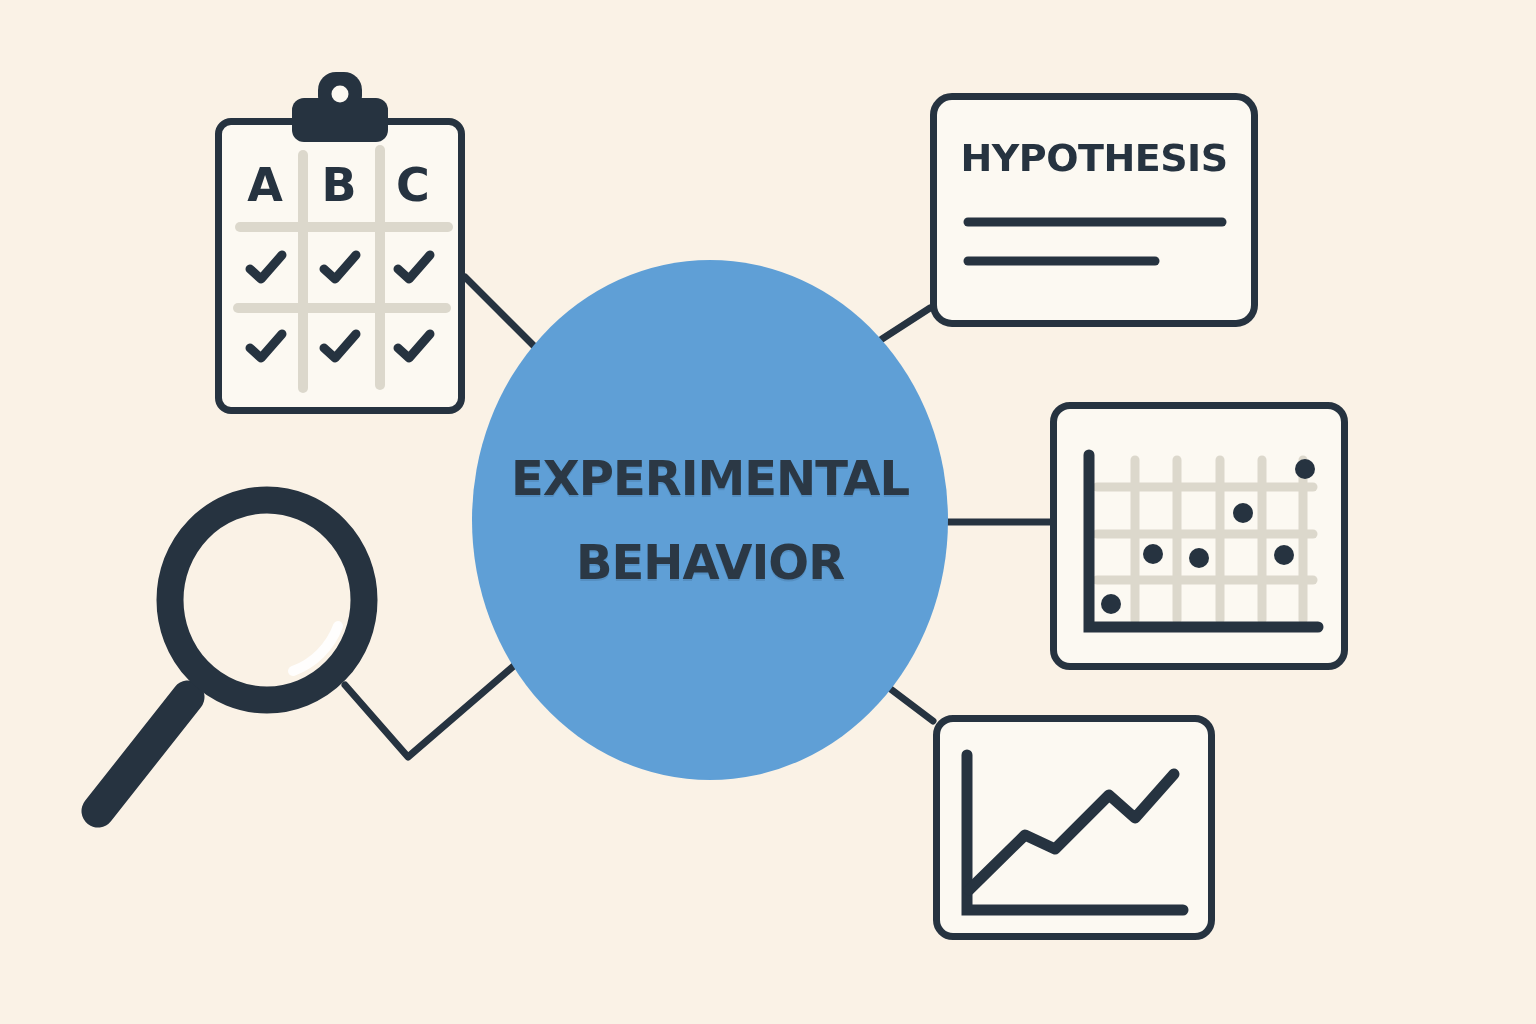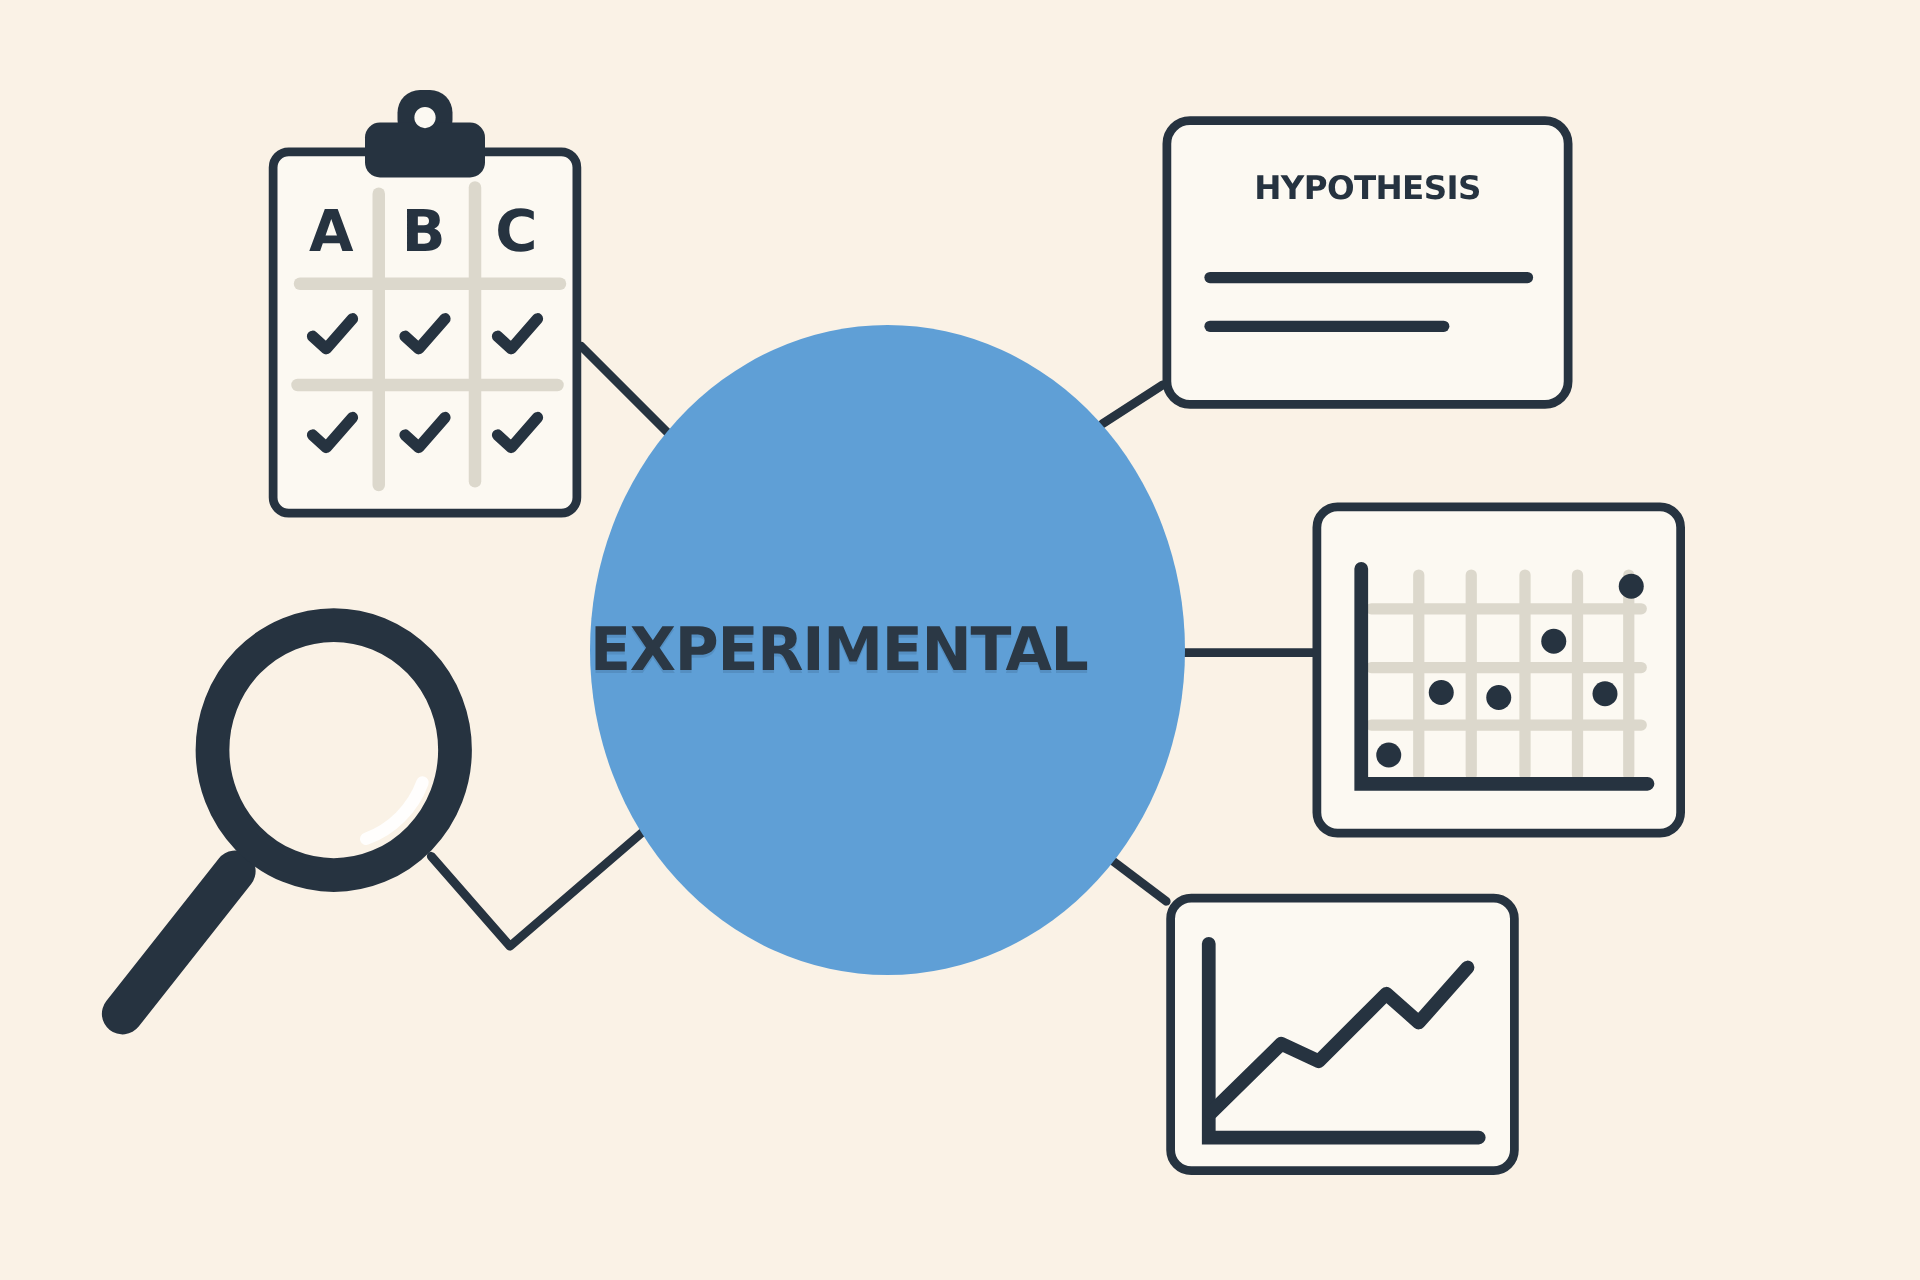--- a/index.html
+++ b/index.html
@@ -36,36 +36,36 @@
   
   .magnifier{left:40px;top:455px;z-index:2;}
   .lens-ring{stroke:var(--ink);stroke-width:27;fill:none;}
   .lens-highlight{stroke:#ffffff;stroke-width:10;stroke-linecap:round;fill:none;opacity:.92;}
   .handle{stroke:var(--ink);stroke-width:33;stroke-linecap:round;}
 
   
   .center-circle{
     left:472px;top:260px;width:476px;height:520px;border-radius:50%;
     background:var(--blue);z-index:3;
-    display:flex;flex-direction:row;align-items:center;justify-content:space-between;
+    display:flex;flex-direction:column;align-items:center;justify-content:center;
   }
   .center-line{
     font-size:48px;font-weight:700;letter-spacing:-1px;line-height:84px;
     color:#2b3845;white-space:nowrap;text-shadow:0 2px 0 rgba(20,35,50,.12);
   }
 
   
   .card{
     box-sizing:border-box;background:var(--paper);
     border:7px solid var(--ink);z-index:2;
   }
   .hypothesis-card{left:930px;top:93px;width:328px;height:234px;border-radius:22px;}
   .hypothesis-title{
     position:absolute;left:0;top:36px;width:100%;text-align:center;
-    font-size:26px;font-weight:700;letter-spacing:-0.5px;color:var(--ink);
+    font-size:38px;font-weight:700;letter-spacing:-0.5px;color:var(--ink);
   }
   .rule-line{stroke:var(--ink);stroke-width:9;stroke-linecap:round;}
 
   .scatter-card{left:1050px;top:402px;width:298px;height:268px;border-radius:20px;}
   .axis{stroke:var(--ink);stroke-width:11;stroke-linecap:round;fill:none;}
   .mini-grid{stroke:var(--grid);stroke-width:9;stroke-linecap:round;}
   .dot{fill:var(--ink);}
 
   .trend-card{left:933px;top:715px;width:282px;height:225px;border-radius:20px;}
   .trend-line{stroke:var(--ink);stroke-width:11;stroke-linecap:round;stroke-linejoin:round;fill:none;}
@@ -121,20 +121,21 @@
   </svg>
 
   <svg class="abs magnifier" width="420" height="420" viewBox="0 0 420 420">
     <line class="handle" x1="148" y1="242" x2="58" y2="356"></line>
     <ellipse class="lens-ring" cx="227" cy="145" rx="97" ry="100"></ellipse>
     <path class="lens-highlight" d="M298,171 A76,76 0 0 1 253,216"></path>
   </svg>
 
   <div class="abs center-circle">
     <div class="center-line">EXPERIMENTAL</div>
+    <div class="center-line">BEHAVIOR</div>
   </div>
 
   <div class="abs card hypothesis-card">
     <div class="hypothesis-title">HYPOTHESIS</div>
     <svg class="abs" style="left:0;top:0" width="314" height="220" viewBox="0 0 314 220">
       <line class="rule-line" x1="31" y1="122" x2="285" y2="122"></line>
       <line class="rule-line" x1="31" y1="161" x2="218" y2="161"></line>
     </svg>
   </div>
 

